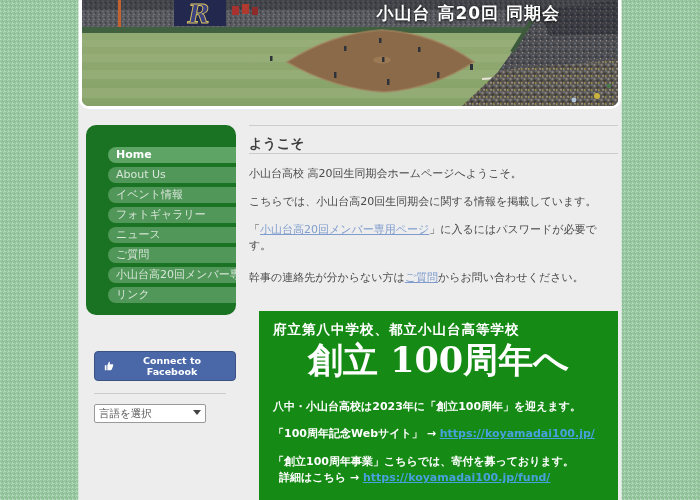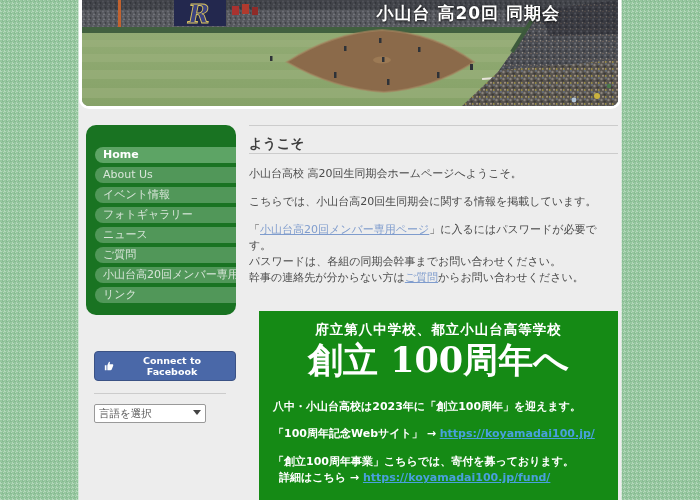--- a/index.html
+++ b/index.html
@@ -17,21 +17,21 @@
         box-shadow:0 0 0 1px rgba(255,255,255,.6);}
   
   .header-frame{margin:0 -3px;border:3px solid #fff;border-top:0;border-radius:0 0 10px 10px;
                 overflow:hidden;position:relative;height:106px;background:#6b7f63;}
   .header-frame svg{display:block;}
   .site-title{position:absolute;top:2px;right:58px;color:#fff;font-weight:bold;font-size:17px;
               letter-spacing:1px;text-shadow:0 1px 3px rgba(0,0,0,.75),0 0 2px rgba(0,0,0,.5);}
   
   .body-row{display:flex;align-items:flex-start;padding:16px 0 0 4px;}
   .sidebar{width:150px;flex:0 0 150px;}
-  .menu{background:#197322;border-radius:10px;padding:22px 0 12px 9px;}
+  .menu{background:#197322;border-radius:10px;padding:22px 0 12px 22px;}
   .menu a{display:block;height:16px;line-height:16px;margin-bottom:4px;padding-left:8px;
           background:#519759;color:#d9e6da;font-size:11px;text-decoration:none;
           border-radius:8px 0 0 8px;overflow:hidden;white-space:nowrap;}
   .menu a.active{background:#5da465;color:#fff;font-weight:bold;}
   .menu a:last-child{margin-bottom:0;}
   .fb-btn{margin:36px 0 0 8px;display:inline-flex;align-items:center;gap:4px;
           background:#4a68a8;border:1px solid #3b5285;border-radius:4px;color:#fff;
           font-size:9.5px;font-weight:bold;padding:3px 9px;cursor:pointer;
           font-family:"DejaVu Sans","Liberation Sans",sans-serif;}
   .side-divider{border:0;border-top:1px solid #ccc;margin:12px 10px 0 8px;}
@@ -42,21 +42,21 @@
           font-family:"DejaVu Sans","Liberation Sans",sans-serif;}
   .select-arrow{position:absolute;right:5px;top:8px;width:0;height:0;pointer-events:none;
           border-left:4px solid transparent;border-right:4px solid transparent;border-top:5px solid #444;}
   
   .main{flex:1;margin-left:13px;border-top:1px solid #ccc;min-width:0;}
   .main h2{font-size:13.5px;font-weight:bold;color:#3d3d3d;margin:0;padding:9px 0 0;
            border-bottom:1px solid #ccc;}
   .main p{font-size:11px;color:#4a4a4a;line-height:1.45;margin:12px 0;}
   .main a{color:#7f9ccd;text-decoration:underline;}
   .banner{margin:25px 0 0 10px;background:#158a15;color:#fff;padding:10px 14px 13px;}
-  .banner-sub{text-align:center;font-family:"DejaVu Serif","Liberation Serif",serif;
+  .banner-sub{text-align:left;font-family:"DejaVu Serif","Liberation Serif",serif;
               font-size:13.5px;font-weight:bold;letter-spacing:1px;}
   .banner-title{text-align:center;font-family:"DejaVu Serif","Liberation Serif",serif;
               font-size:35px;font-weight:bold;line-height:1.15;margin-top:1px;}
   .banner p{color:#fff;font-weight:bold;font-size:11px;margin:11px 0;line-height:1.5;}
   .banner p.first{margin-top:19px;}
   .banner a{color:#49a0dd;text-decoration:underline;}
 </style>
 </head>
 <body>
 
@@ -180,21 +180,21 @@
     </aside>
 
     <main class="main">
       <h2>ようこそ</h2>
 
       <p>小山台高校 高20回生同期会ホームページへようこそ。</p>
       <p>こちらでは、小山台高20回生同期会に関する情報を掲載しています。</p>
 
       <p>
         <span>「</span><a href="#">小山台高20回メンバー専用ページ</a><span>」に入るにはパスワードが必要です。</span><br>
-        <span>パスワードは、各組の同期会幹事までお問い合わせください。</span><br>
+        <br>
         <span>幹事の連絡先が分からない方は</span><a href="#">ご質問</a><span>からお問い合わせください。</span>
       </p>
 
       <div class="banner">
         <div class="banner-sub">府立第八中学校、都立小山台高等学校</div>
         <div class="banner-title">創立 100周年へ</div>
 
         <p class="first">八中・小山台高校は2023年に「創立100周年」を迎えます。</p>
         <p>
           <span>「100周年記念Webサイト」 → </span><a href="#">https://koyamadai100.jp/</a>

